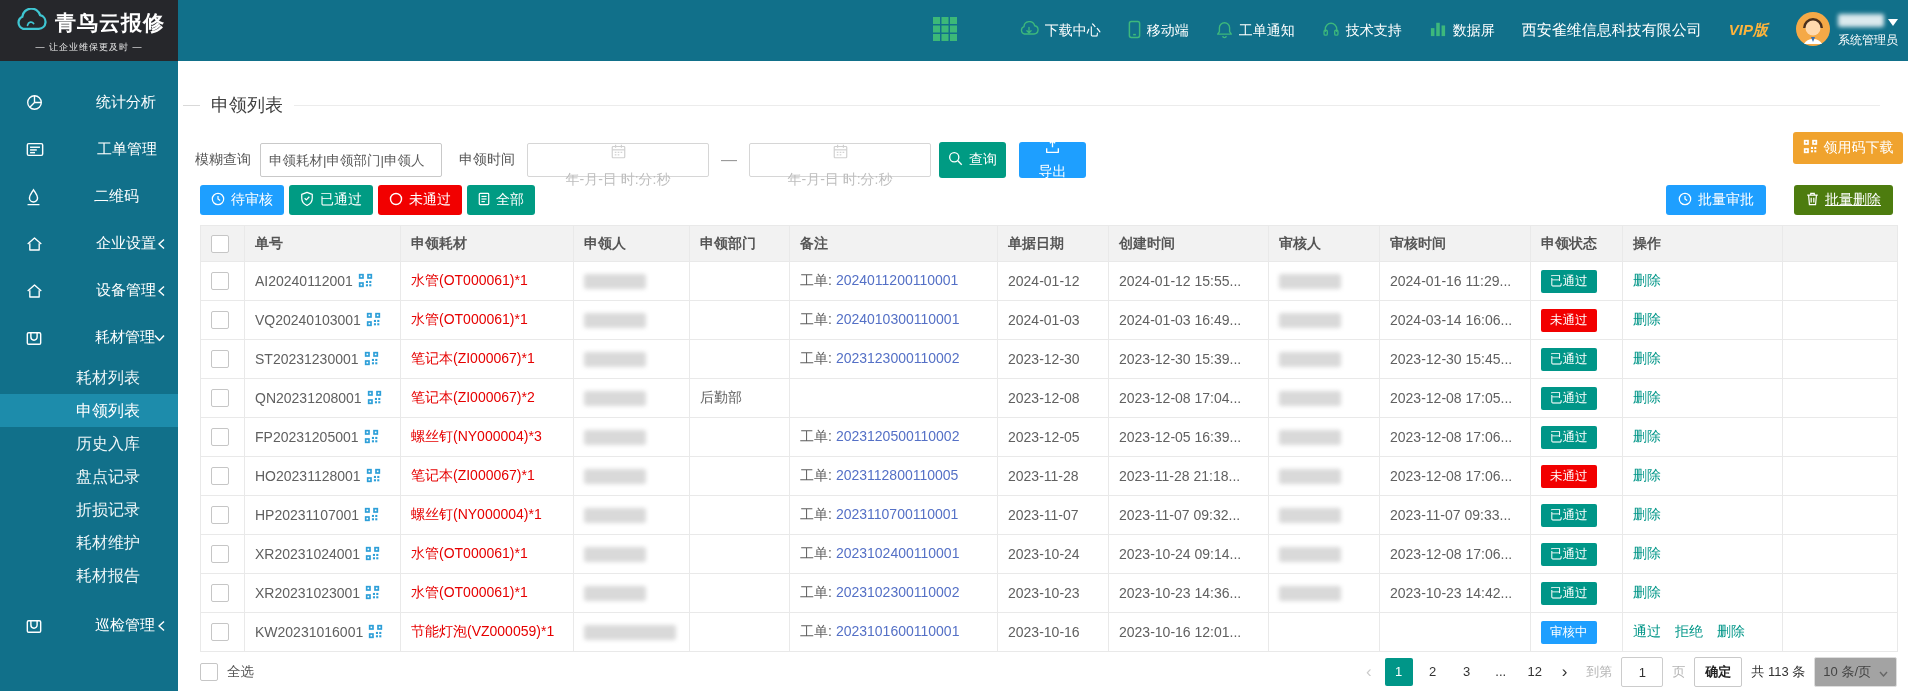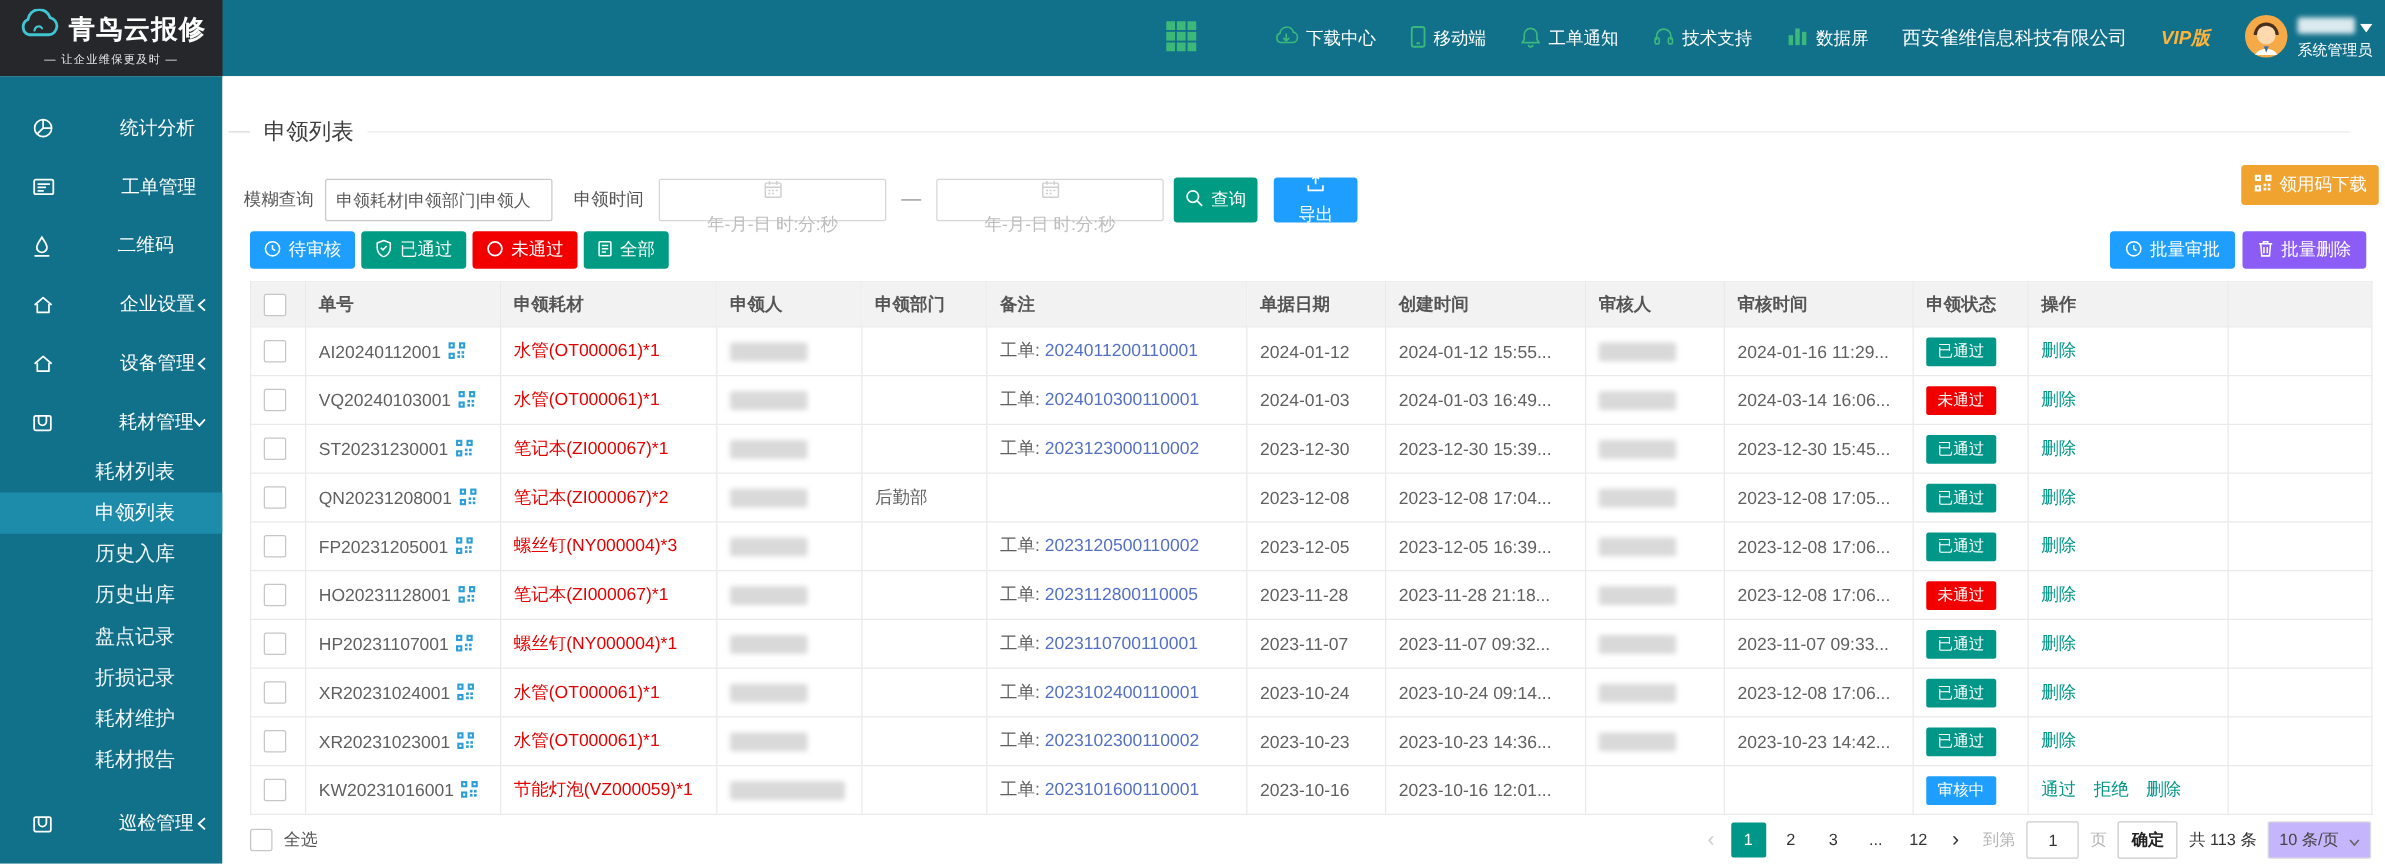--- a/index.html
+++ b/index.html
@@ -46,22 +46,22 @@
   .btn{display:flex;align-items:center;justify-content:center;gap:6px;color:#fff;font-size:14px;border:none;border-radius:3px;cursor:pointer;font-family:inherit;}
   .btn-query{width:67px;height:36px;background:#009b83;margin-left:8px;}
   .btn-export{width:67px;height:36px;background:#1e9fff;margin-left:13px;flex-direction:column;}
   .btn-code{position:absolute;right:5px;top:71px;width:110px;height:32px;background:#f0a32e;border-radius:3px;}
   .filter-row{position:absolute;left:22px;top:124px;display:flex;gap:5px;}
   .f-btn{height:30px;padding:0 11px;}
   .f-blue{background:#1e9fff;}
   .f-green{background:#009b83;}
   .f-red{background:#f20000;}
   .batch-row{position:absolute;right:15px;top:124px;display:flex;gap:6px;}
-  .b-btn{height:30px;padding:0 12px;}
-  .b-orange{background:#8b5cf6;}
+  .b-btn{height:30px;padding:0 12px;margin-left:22px;}
+  .b-orange{background:#4d7c0f;text-decoration:underline;}
   
   .table-wrap{position:absolute;left:22px;top:164px;width:1697px;}
   table{border-collapse:collapse;table-layout:fixed;width:1697px;font-size:14px;color:#606060;}
   th,td{border:1px solid #e9e9e9;padding:0 10px;text-align:left;overflow:hidden;white-space:nowrap;box-sizing:border-box;}
   th{background:#f2f2f2;height:36px;font-weight:bold;color:#555;}
   td{height:39px;background:#fff;}
   .cb{display:inline-block;width:16px;height:16px;border:1px solid #c6c6c6;border-radius:2px;background:#fff;vertical-align:middle;cursor:pointer;}
   .item-red{color:#e60000;}
   .redact{display:inline-block;width:62px;height:15px;background:#d9d9d9;border-radius:2px;filter:blur(2px);vertical-align:middle;}
   .redact.wide{width:92px;}
@@ -78,21 +78,21 @@
   .select-all{display:flex;align-items:center;gap:9px;color:#555;font-size:13.5px;}
   .pager{display:flex;align-items:center;gap:9px;font-size:13px;color:#333;}
   .pg-pages{display:flex;align-items:center;gap:6px;}
   .pg-num{min-width:28px;height:28px;line-height:28px;text-align:center;cursor:pointer;border-radius:2px;}
   .pg-num.active{background:#009688;color:#fff;}
   .pg-prev{color:#ccc;font-size:17px;cursor:default;padding:0 4px;}
   .pg-next{color:#333;font-size:17px;cursor:pointer;padding:0 4px;margin-right:6px;}
   .pg-dim{color:#b5b5b5;}
   .goto-input{width:36px;height:26px;border:1px solid #ccc;border-radius:2px;text-align:center;font-size:13px;color:#333;outline:none;font-family:inherit;}
   .confirm-btn{width:48px;height:30px;border:1px solid #c9c9c9;border-radius:2px;background:#fff;font-weight:bold;color:#222;font-size:13px;cursor:pointer;font-family:inherit;}
-  .size-select{height:28px;display:flex;align-items:center;gap:8px;padding:0 8px;background:#c4b5fd;border:1px solid #ddd;border-radius:2px;color:#444;cursor:pointer;text-align:right;}
+  .size-select{height:28px;display:flex;align-items:center;gap:8px;padding:0 8px;background:#a3a3a3;border:1px solid #ddd;border-radius:2px;color:#444;cursor:pointer;text-align:right;}
 </style>
 </head>
 <body>
 
 <div class="topbar">
   <div class="logo">
     <div class="logo-row">
       <span>
         <svg width="36" height="26" viewBox="0 0 40 30" fill="none" stroke="#3fc6d2" stroke-width="2.6" stroke-linecap="round">
           <path d="M29 24a8 8 0 0 0 1.5-15.8A10.5 10.5 0 0 0 10 10a7.5 7.5 0 0 0 1 14z"></path>
@@ -264,21 +264,20 @@
     <span class="chev">
       <svg width="11" height="7" viewBox="0 0 11 7" fill="none" stroke="#fff" stroke-width="1.5">
           <polyline points="1,1 5.5,6 10,1"></polyline>
         </svg>
     </span>
   </div>
   <div class="side-sub">
     <div class="sub-item">耗材列表</div>
     <div class="sub-item active">申领列表</div>
     <div class="sub-item">历史入库</div>
-    <div class="sub-item">历史出库</div>
     <div class="sub-item">盘点记录</div>
     <div class="sub-item">折损记录</div>
     <div class="sub-item">耗材维护</div>
     <div class="sub-item">耗材报告</div>
   </div>
   <div class="side-item last-group">
     <span class="mi">
       <svg width="16" height="16" viewBox="0 0 18 18" fill="none" stroke="#fff" stroke-width="1.6" stroke-linejoin="round">
           <rect x="1.5" y="3" width="15" height="13" rx="1.5"></rect>
           <path d="M5.5 3v5a3.5 3.5 0 0 0 7 0V3"></path>

